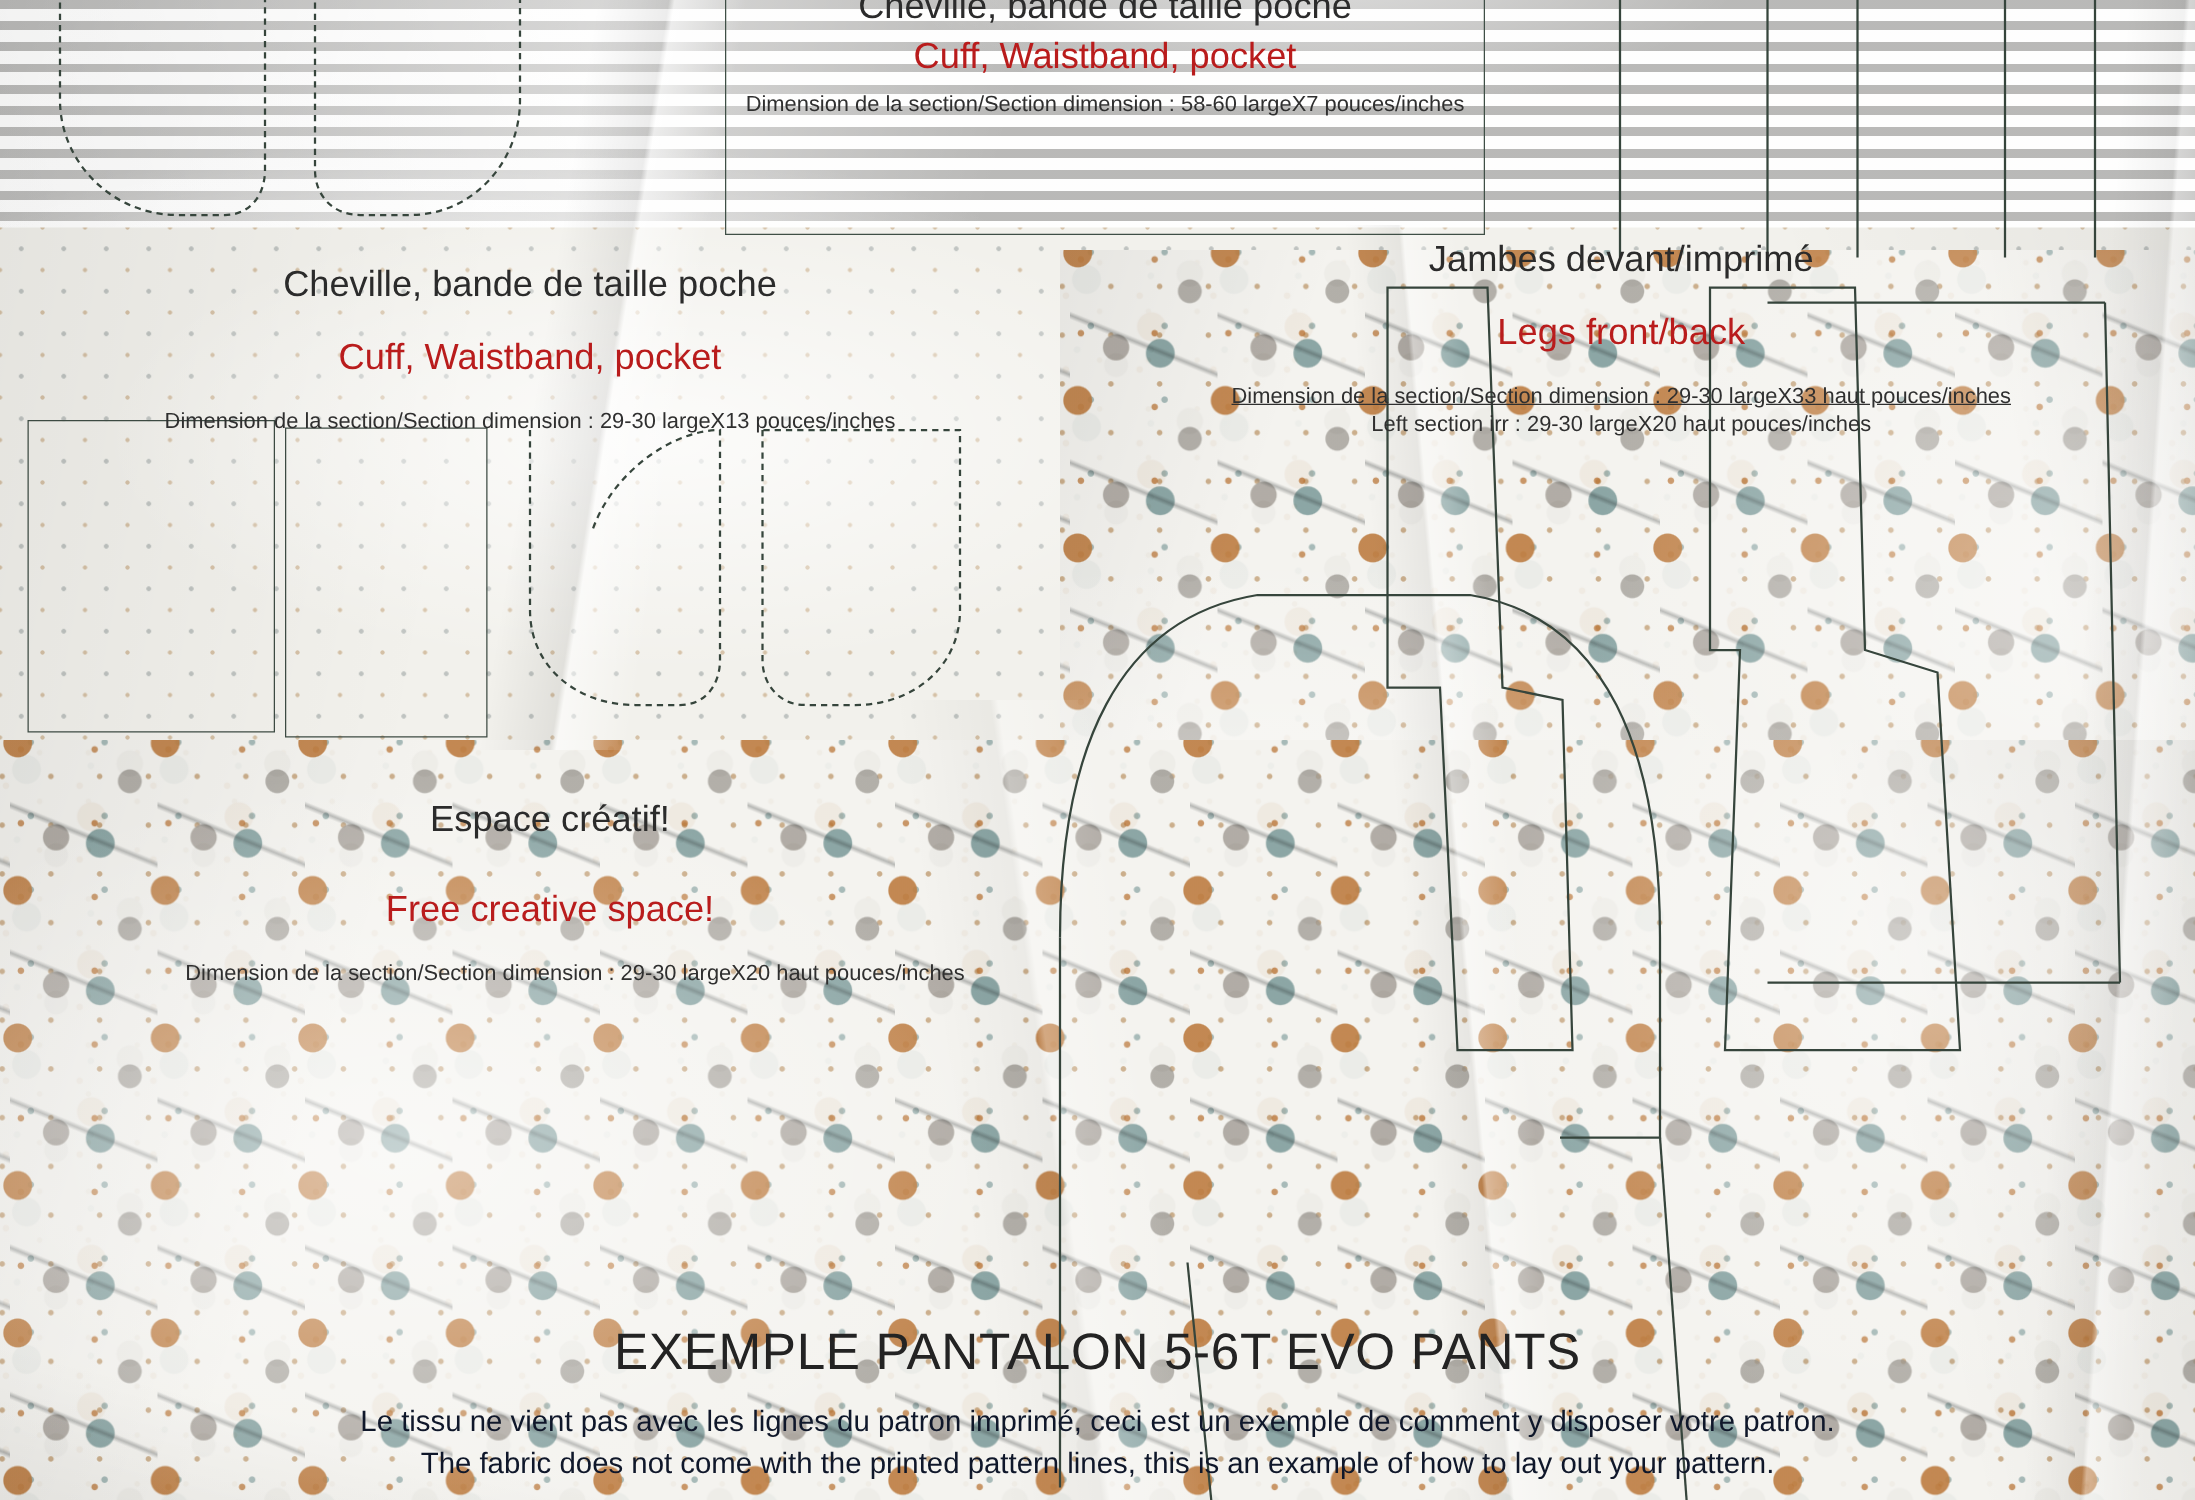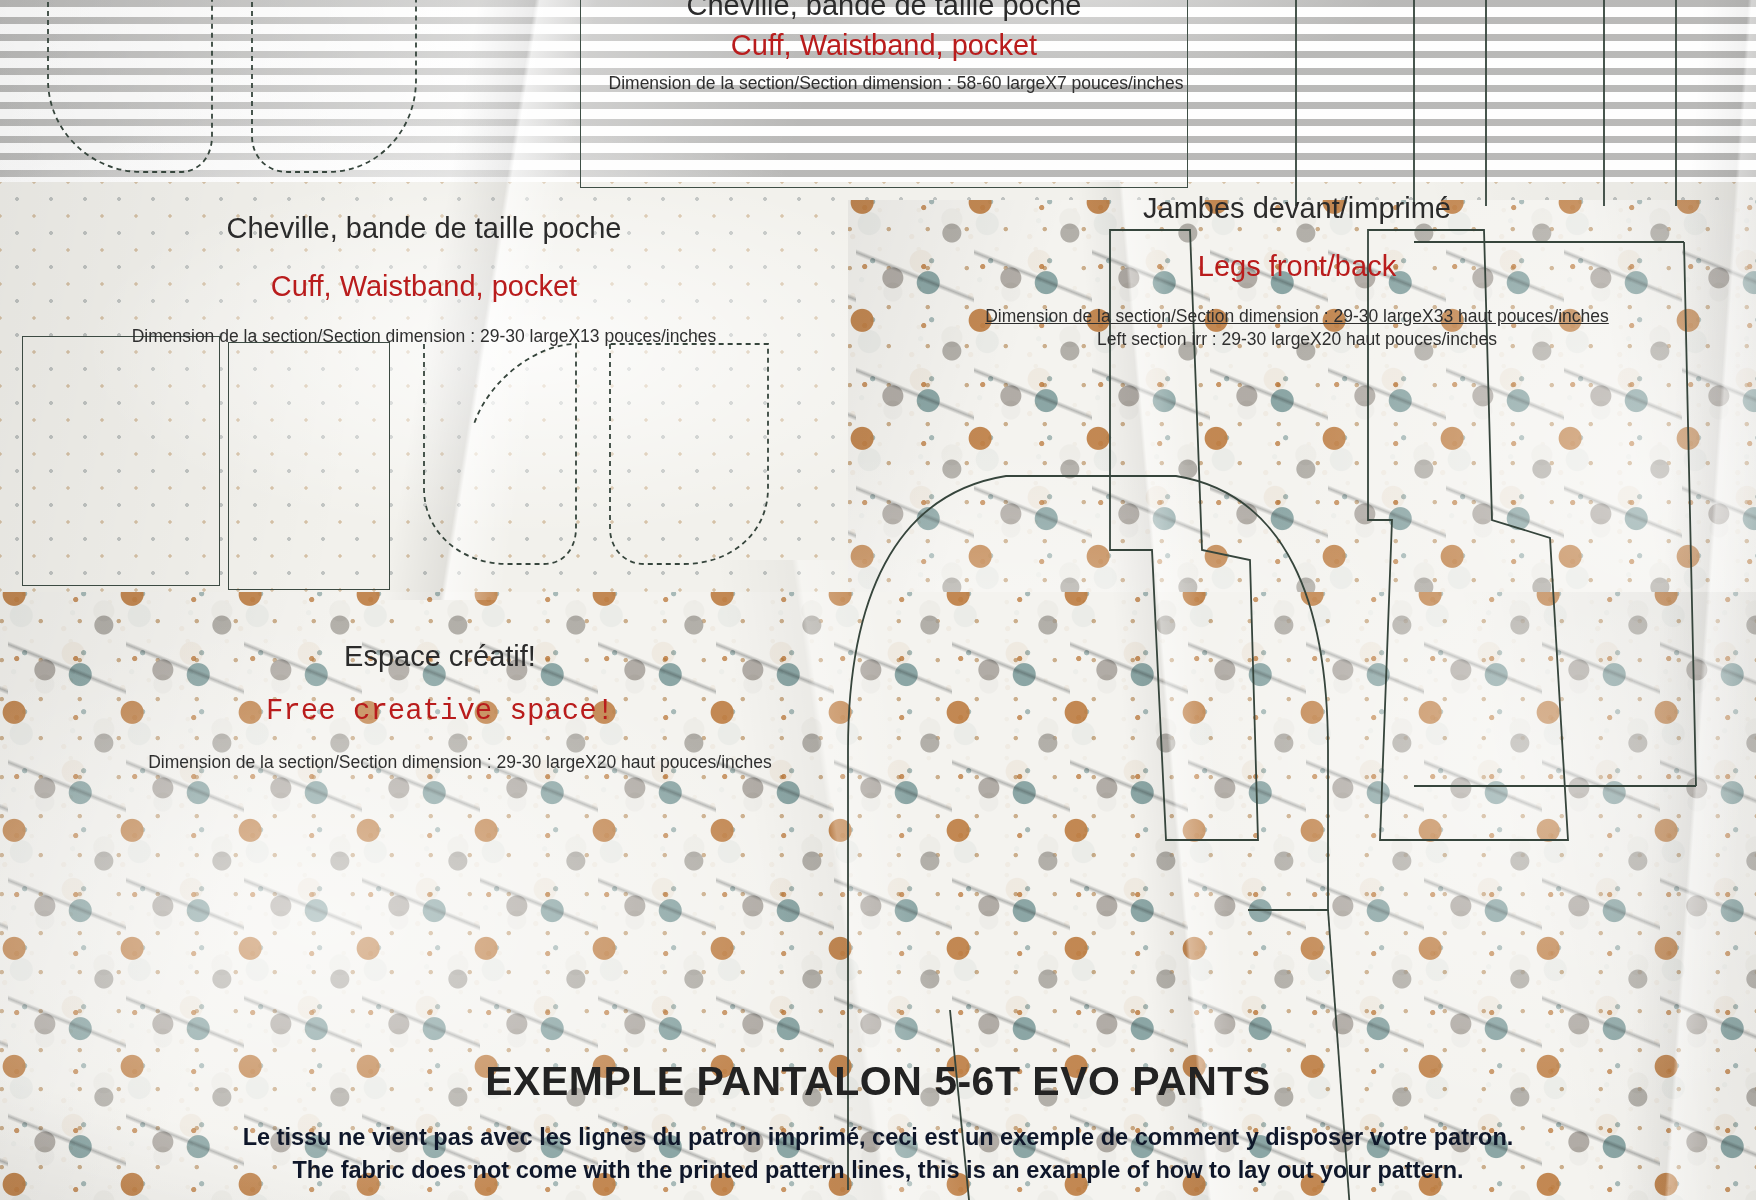--- a/index.html
+++ b/index.html
@@ -161,21 +161,20 @@
     font-size: 17.5px;
     line-height: 1.3;
     white-space: nowrap;
     color: #2f2f2f;
   }
   .headline {
     position: absolute;
     width: 1756px;
     text-align: center;
     left: 0;
-    font-weight: bold;
   }
   .headline .title {
     font-size: 41px;
     letter-spacing: 0.5px;
     color: #232323;
   }
   .headline .sub {
     font-size: 23.5px;
     line-height: 1.42;
     color: #0f172a;
@@ -230,21 +229,21 @@
   <svg class="pat" style="left:1480px; top:-40px; width:130px; height:250px;" viewBox="0 0 130 250">
     <path d="M6,-60 L6,246 M124,-60 L124,246"></path>
   </svg>
   <svg class="pat" style="left:1670px; top:-40px; width:90px; height:250px;" viewBox="0 0 90 250">
     <path d="M6,-60 L6,246"></path>
   </svg>
 
   <div class="boxed" style="left:580px; top:-26px; width:608px; height:214px;">
     <div class="tblock t-fr" style="position:relative; left:0; top:14px; width:100%;">Cheville, bande de taille poche</div>
     <div class="tblock t-en" style="position:relative; left:0; top:22px; width:100%;">Cuff, Waistband, pocket</div>
-    <div class="tblock t-dim" style="position:relative; left:12px; top:32px; width:100%;">Dimension de la section/Section dimension : 58-60 largeX7 pouces/inches</div>
+    <div class="tblock t-dim" style="position:relative; left:0; top:32px; width:100%;">Dimension de la section/Section dimension : 58-60 largeX7 pouces/inches</div>
   </div>
 
   <div class="outline" style="left:22px; top:336px; width:198px; height:250px;"></div>
   <div class="outline" style="left:228px; top:342px; width:162px; height:248px;"></div>
 
   <svg class="pat" style="left:418px; top:338px; width:370px; height:240px;" viewBox="0 0 370 240">
     <path class="dashed" d="M6,6 L6,150 C6,196 44,226 90,226 L126,226 C146,226 158,210 158,190 L158,6 C120,6 72,40 56,86"></path>
     <path class="dashed" d="M192,6 L192,190 C192,210 206,226 226,226 L266,226 C312,226 350,196 350,150 L350,6 Z"></path>
   </svg>
 
@@ -275,21 +274,21 @@
 
   <div class="tblock" style="left:838px; top:192px; width:918px;">
     <div class="t-fr">Jambes devant/imprimé</div>
     <div class="t-en" style="margin-top:26px;">Legs front/back</div>
     <div class="t-dim" style="margin-top:22px;text-decoration:underline;">Dimension de la section/Section dimension : 29-30 largeX33 haut pouces/inches</div>
     <div class="t-dim">Left section irr : 29-30 largeX20 haut pouces/inches</div>
   </div>
 
   <div class="tblock" style="left:0px; top:640px; width:880px;">
     <div class="t-fr">Espace créatif!</div>
-    <div class="t-en" style="margin-top:24px;font-family:Liberation Mono, monospace;">Free creative space!</div>
+    <div class="t-en" style="margin-top:40px;">Free creative space!</div>
     <div class="t-dim" style="margin-top:22px;margin-left:40px;">Dimension de la section/Section dimension : 29-30 largeX20 haut pouces/inches</div>
   </div>
 
   <div class="headline" style="top:1058px;">
     <div class="title">EXEMPLE PANTALON 5-6T EVO PANTS</div>
     <div class="sub" style="margin-top:16px;">Le tissu ne vient pas avec les lignes du patron imprimé, ceci est un exemple de comment y disposer votre patron.</div>
     <div class="sub">The fabric does not come with the printed pattern lines, this is an example of how to lay out your pattern.</div>
   </div>
 
 </div>

